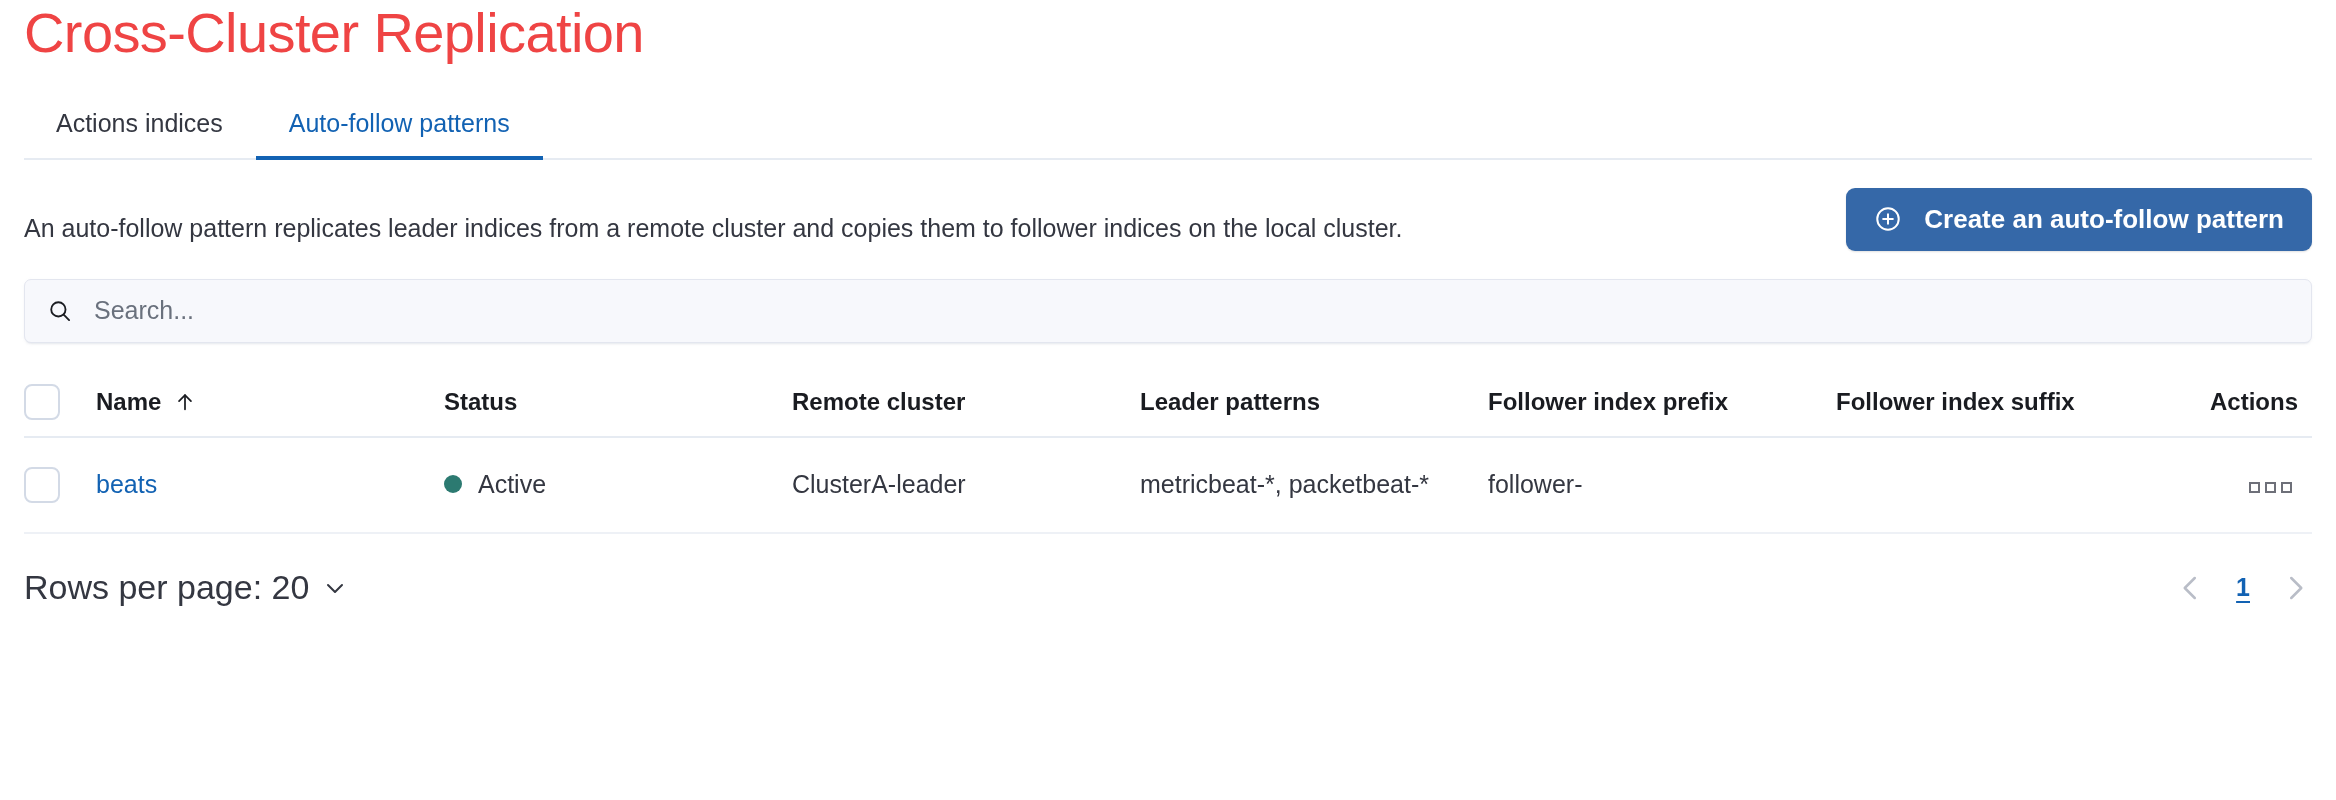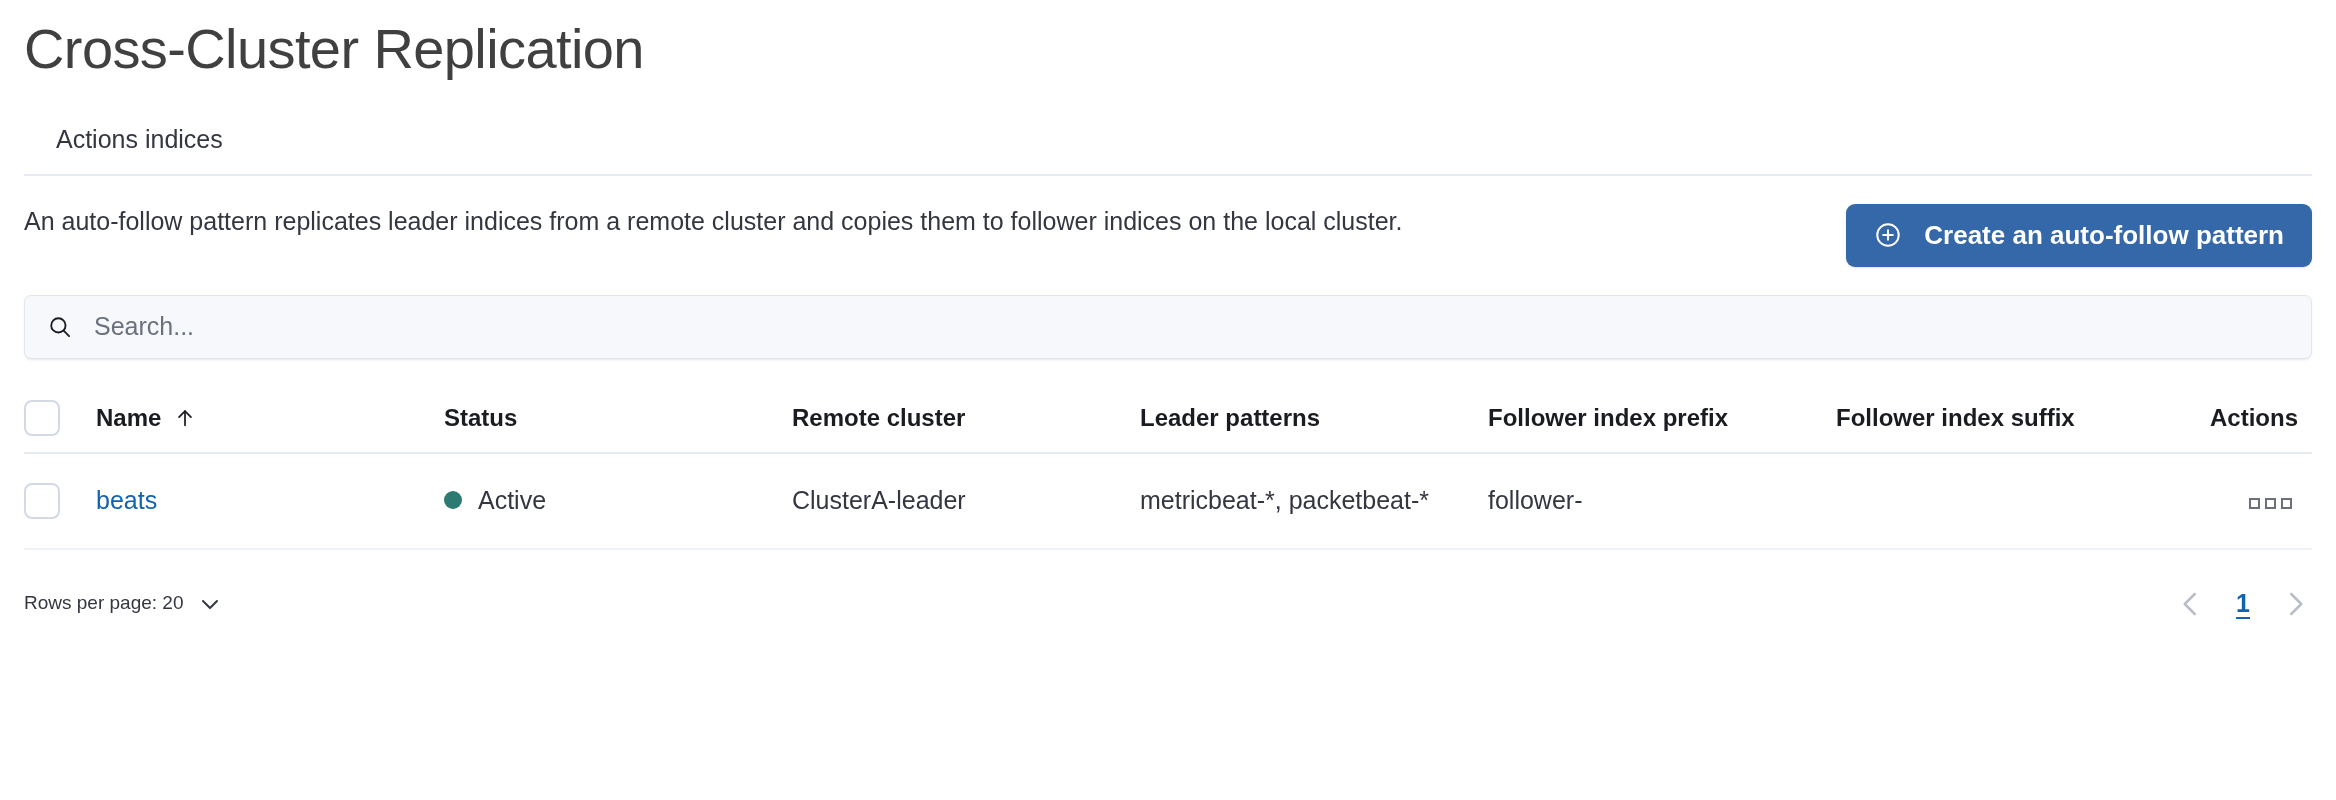--- a/index.html
+++ b/index.html
@@ -20,22 +20,22 @@
     padding: 0 24px;
     overflow: hidden;
   }
 
   
   .page-title {
     font-size: 56px;
     line-height: 1.1;
     font-weight: 300;
     letter-spacing: -0.6px;
-    color: #404040;
-    padding-top: 18px;
+    color: #ef4444;
+    padding-top: 2px;
     white-space: nowrap;
   }
 
   
   .tabs {
     display: flex;
     align-items: flex-end;
     gap: 0;
     margin-top: 34px;
     border-bottom: 2px solid #e6ebf2;
@@ -70,20 +70,21 @@
     justify-content: space-between;
     margin-top: 26px;
     gap: 40px;
   }
   .intro-text {
     font-size: 25px;
     line-height: 1.52;
     color: #343741;
     max-width: 1700px;
     font-weight: 400;
+    margin-top: 23px;
   }
   .create-btn {
     flex: 0 0 auto;
     display: inline-flex;
     align-items: center;
     gap: 22px;
     background: #3568a8;
     color: #ffffff;
     border: none;
     border-radius: 9px;
@@ -223,22 +224,23 @@
   
   .tbl-footer {
     display: flex;
     align-items: center;
     justify-content: space-between;
     margin-top: 26px;
     height: 56px;
   }
   .rows-per-page {
     display: inline-flex;
+    align-items: center;
     gap: 14px;
-    font-size: 19px;
+    font-size: 34px;
     color: #343741;
     background: none;
     border: none;
     font-family: inherit;
     cursor: pointer;
   }
   .chev { width: 24px; height: 24px; display: inline-flex; }
 
   .pager {
     display: inline-flex;
@@ -269,20 +271,21 @@
 </style>
 </head>
 <body>
 
 <div class="page">
 
   <h1 class="page-title">Cross-Cluster Replication</h1>
 
   <div class="tabs">
     <button class="tab">Actions indices</button>
+    <button class="tab active">Auto-follow patterns</button>
   </div>
 
   <div class="intro">
     <p class="intro-text">An auto-follow pattern replicates leader indices from a remote cluster and copies them to follower indices on the local cluster.</p>
     <button class="create-btn">
       <span class="plus-icon">
         <svg viewBox="0 0 24 24" width="28" height="28" fill="none" stroke="#ffffff" stroke-width="1.7">
           <circle cx="12" cy="12" r="9.2"></circle>
           <line x1="12" y1="7.2" x2="12" y2="16.8"></line>
           <line x1="7.2" y1="12" x2="16.8" y2="12"></line>

